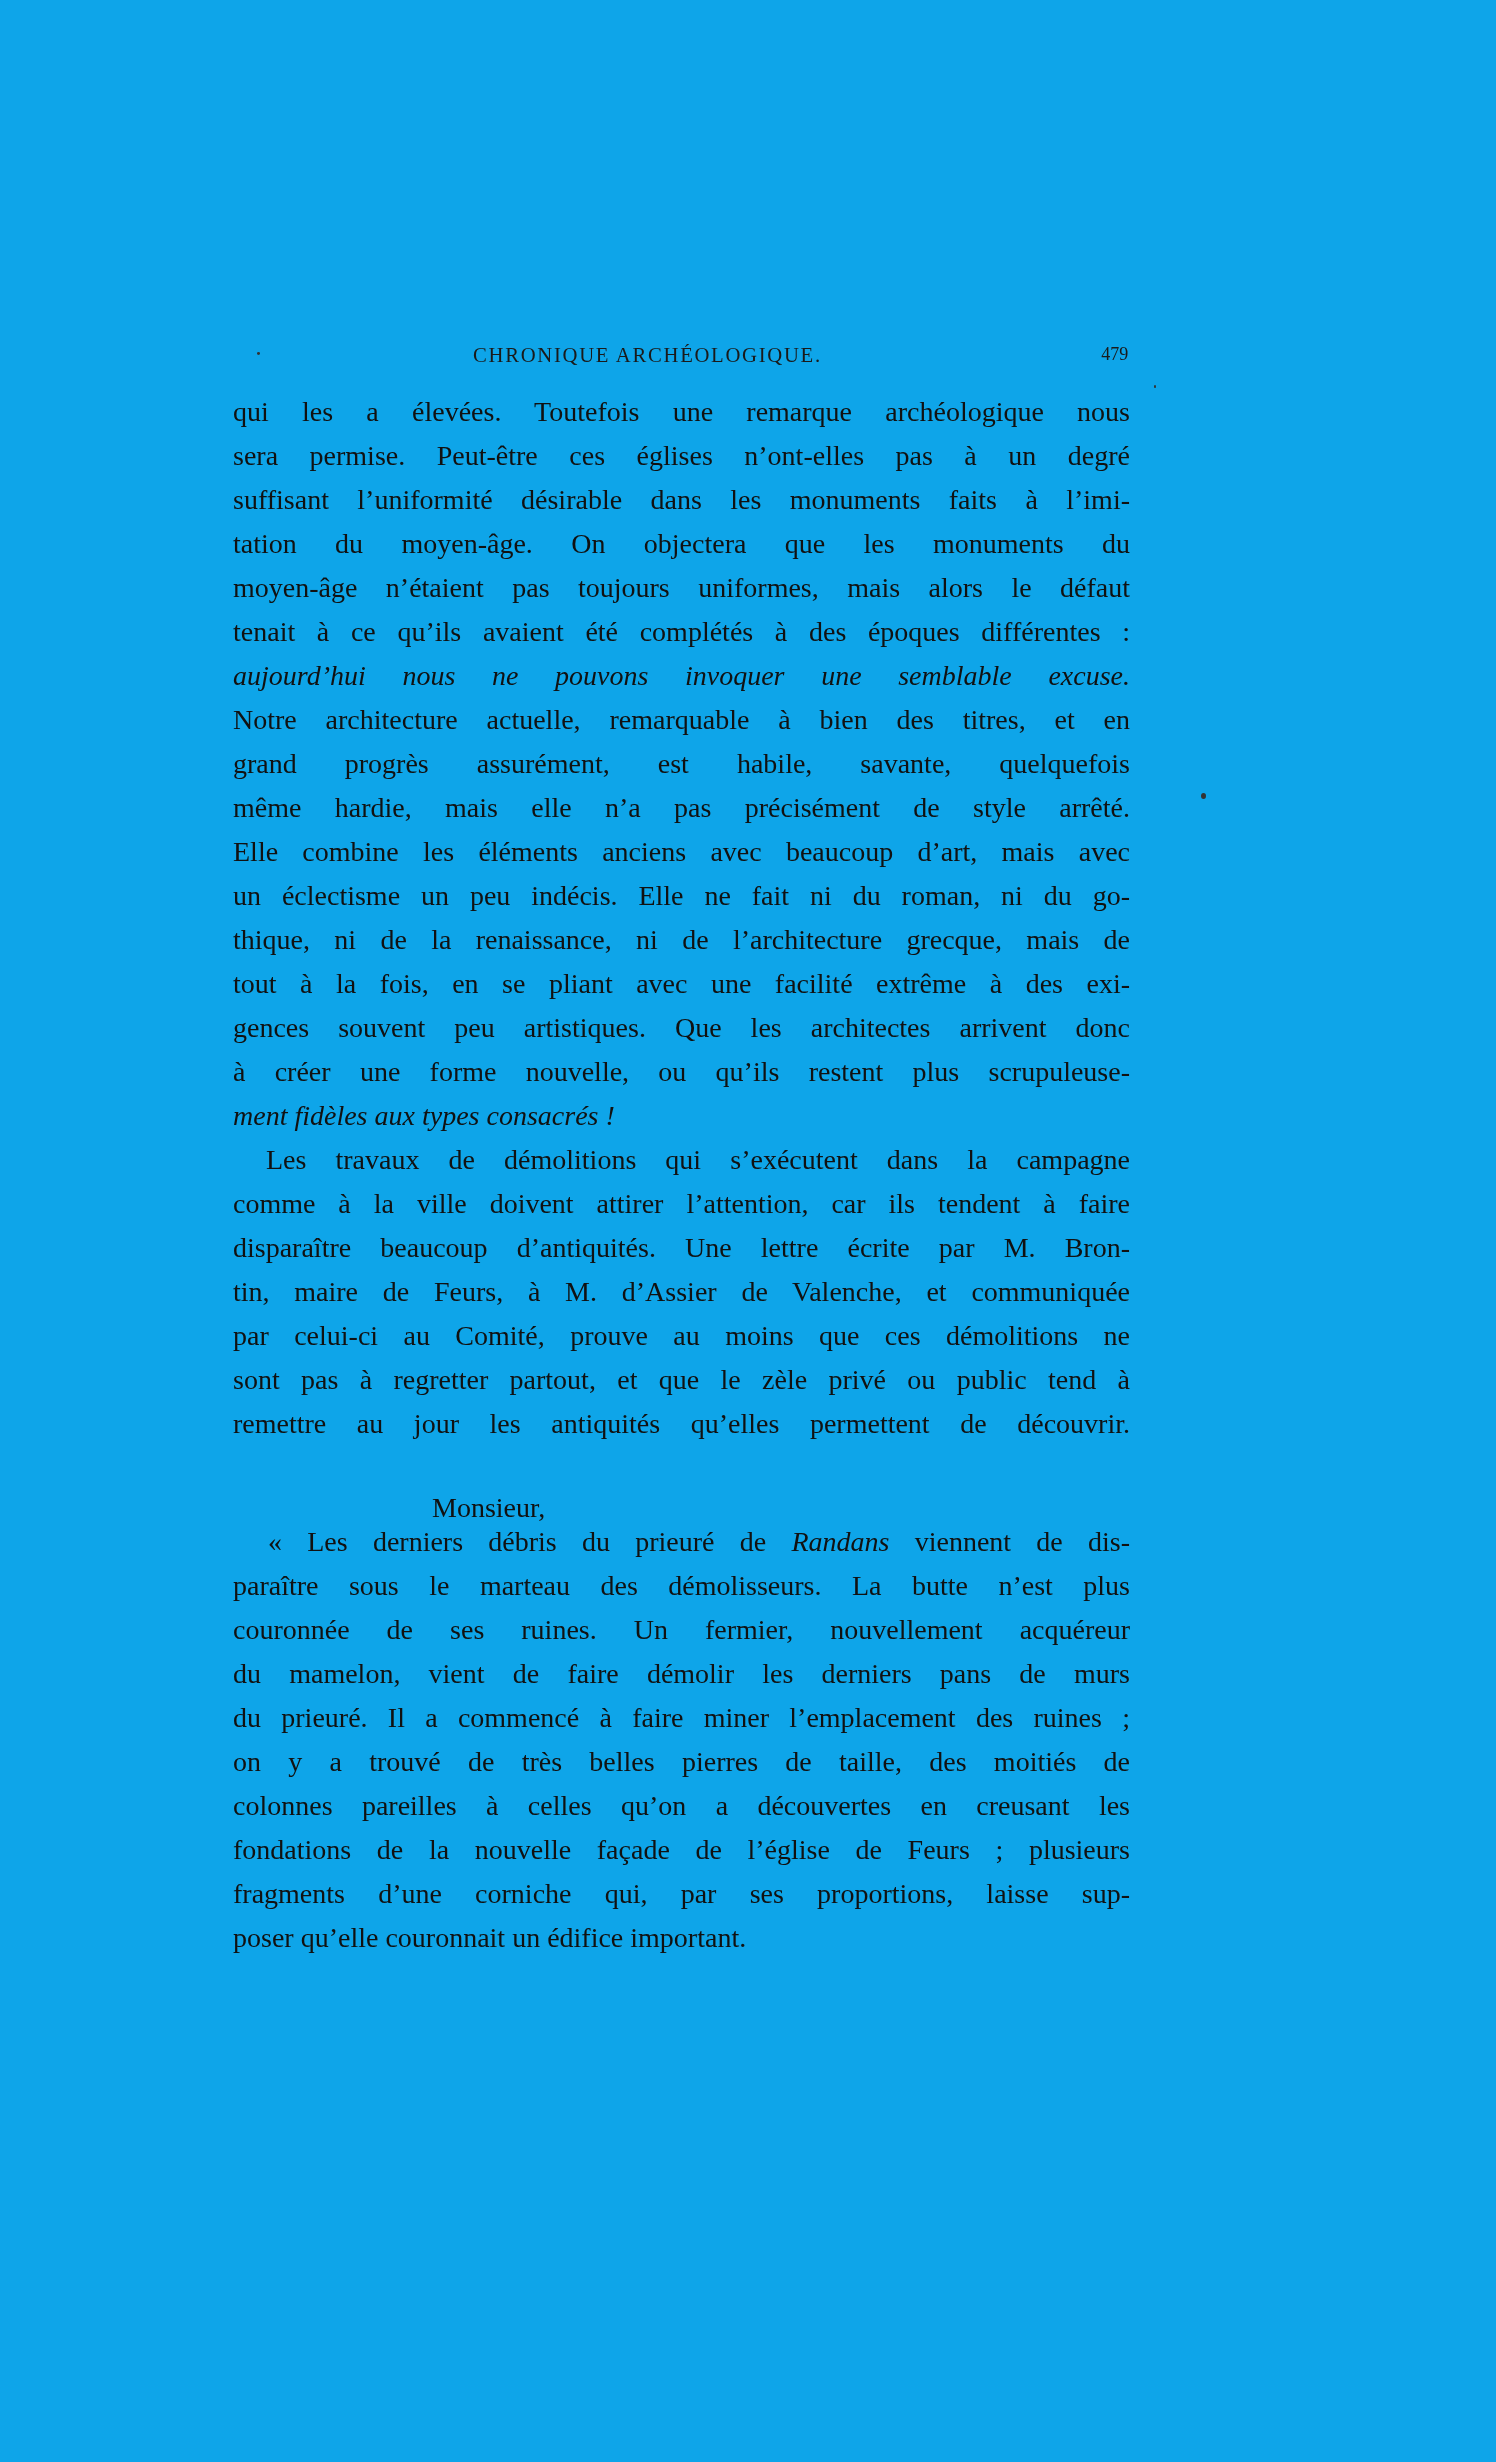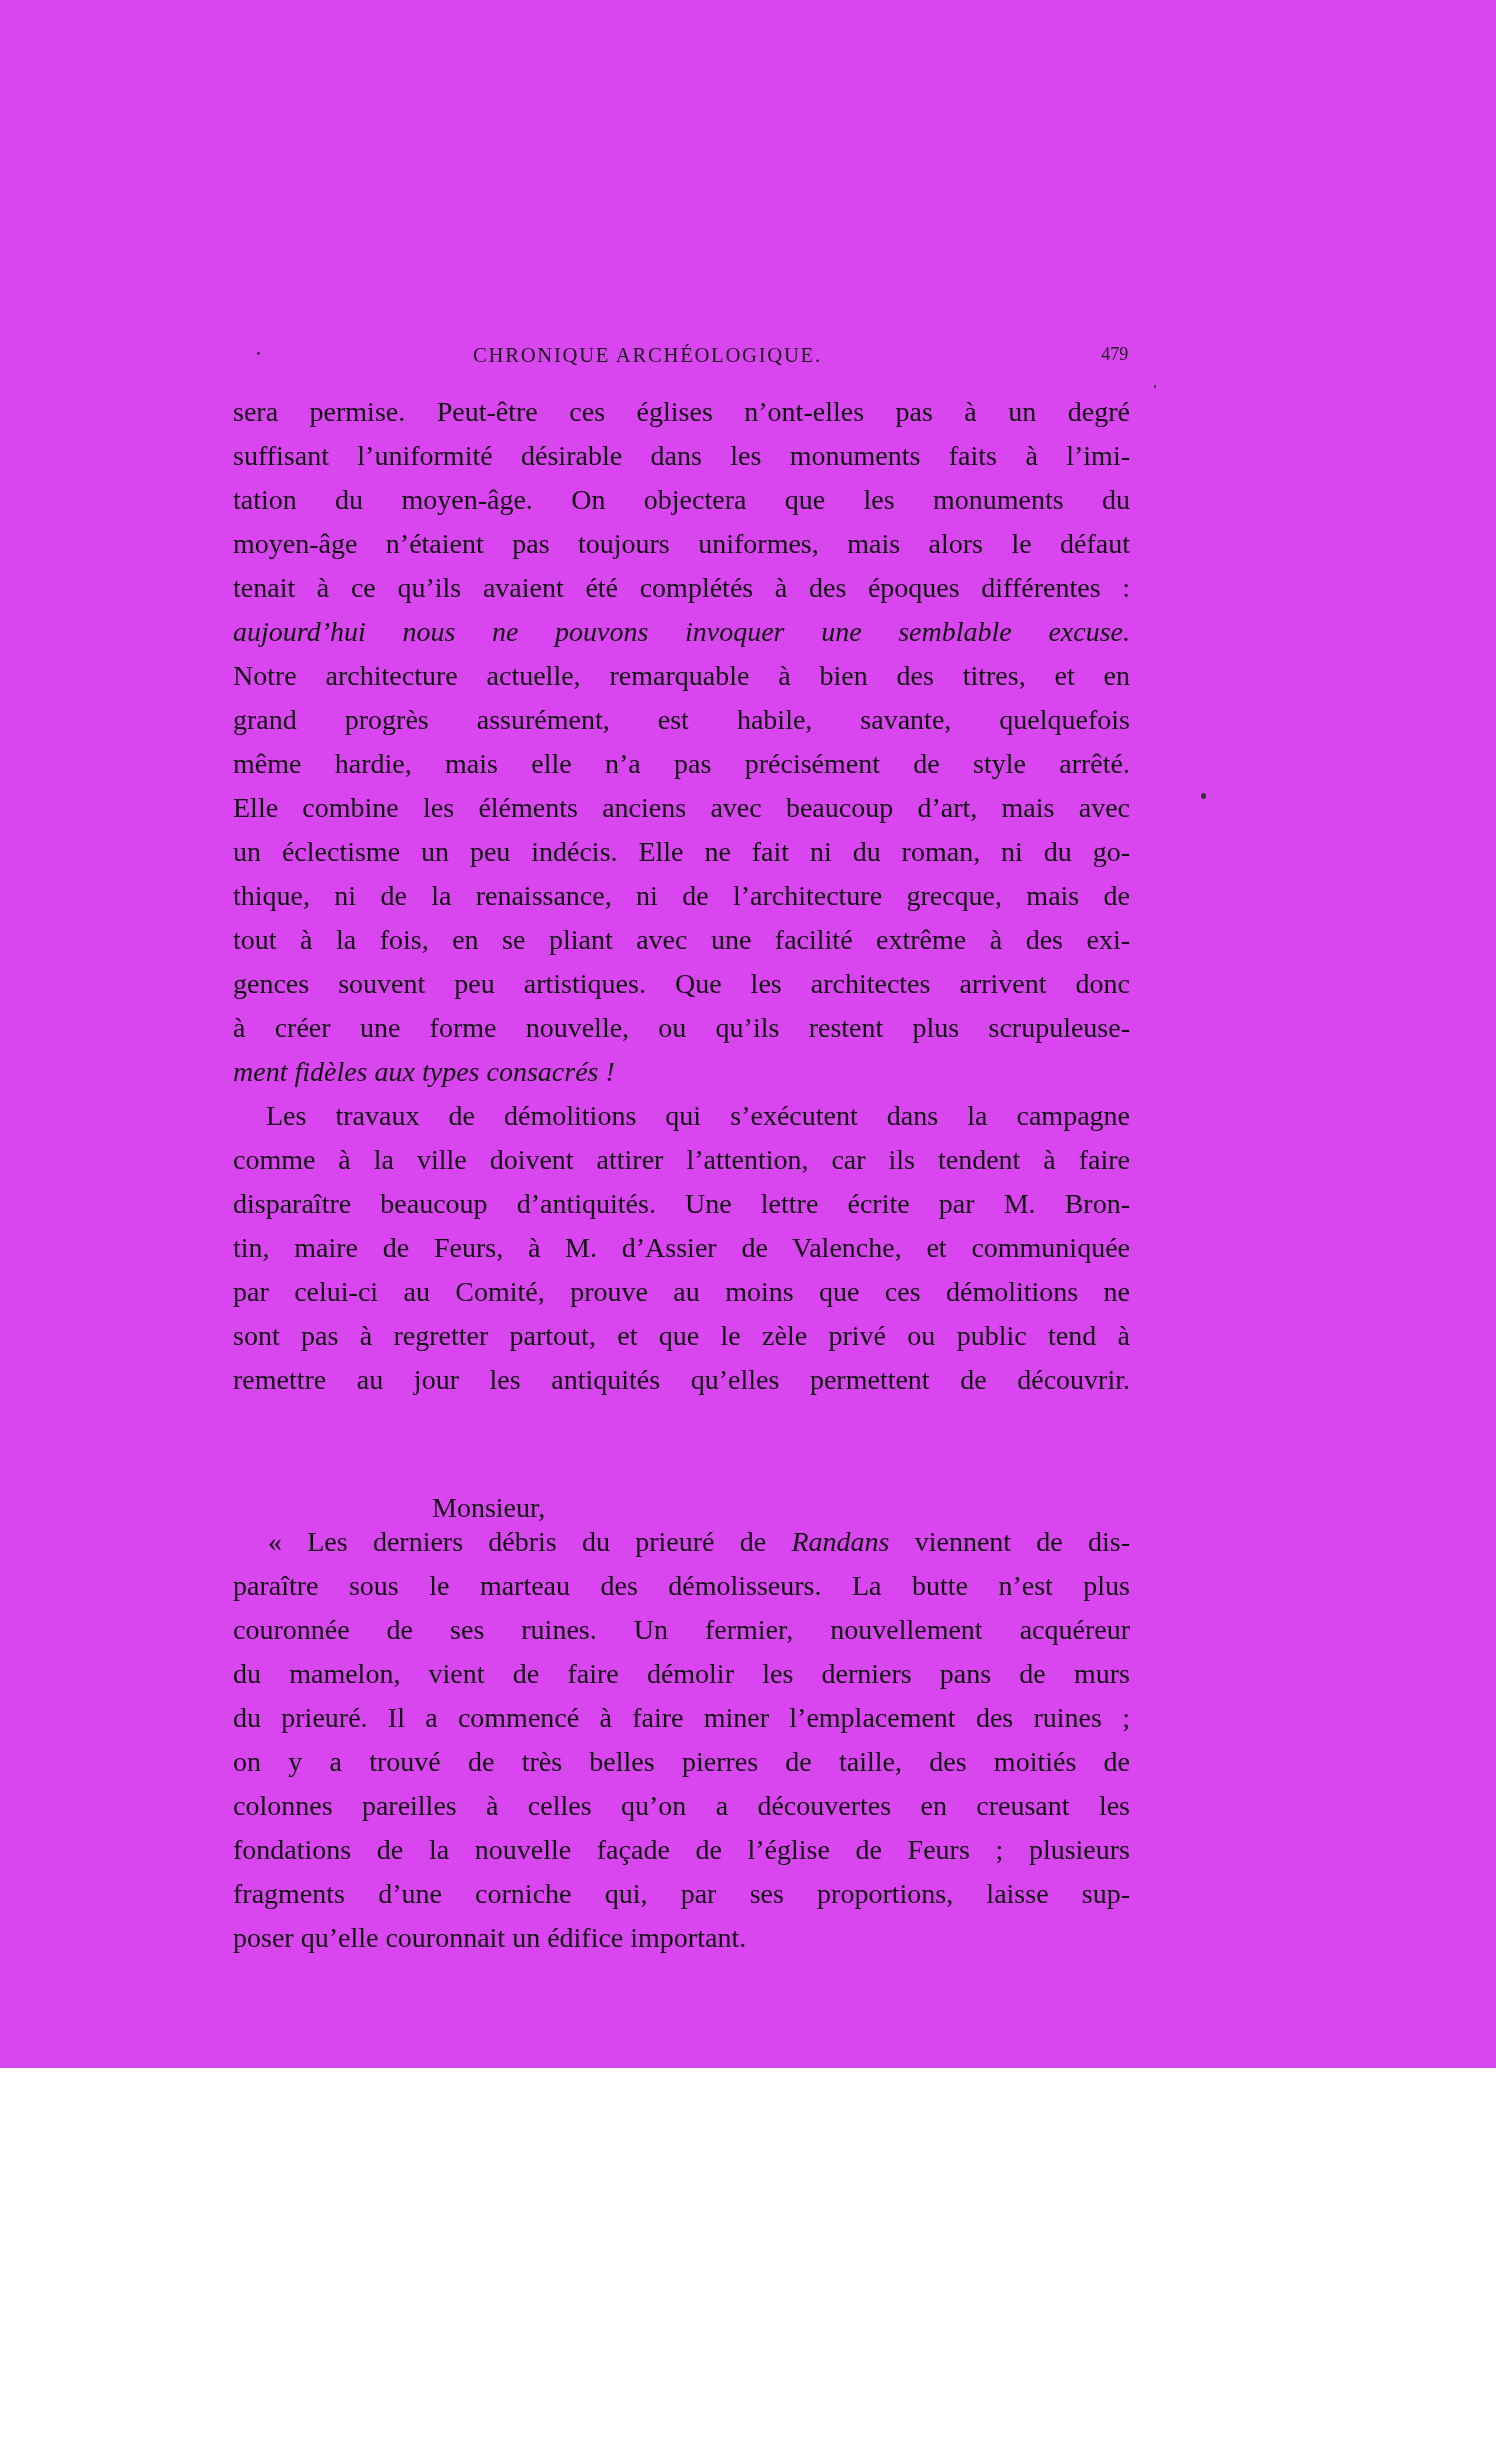--- a/index.html
+++ b/index.html
@@ -13,22 +13,22 @@
     position: relative;
     overflow: hidden;
     font-family: "Liberation Serif", "DejaVu Serif", serif;
     color: #111111;
   }
   .page {
     position: absolute;
     left: 0;
     top: 0;
     width: 1497px;
-    height: 2068px;
-    background: #d946ef;
+    height: 2462px;
+    background: #0ea5e9;
   }
   .running-head {
     position: absolute;
     left: 233px;
     top: 341px;
     width: 897px;
     height: 28px;
   }
   .running-title {
     position: absolute;
@@ -107,20 +107,23 @@
 
 <div class="page">
 
   <div class="running-head">
     <span class="running-title">Chronique archéologique.</span>
     <span class="page-number">479</span>
   </div>
 
   <div class="text-block block-1">
     <span class="line">
+        <span class="fit" style="white-space: normal; display: block;">qui les a élevées. Toutefois une remarque archéologique nous</span>
+      </span>
+    <span class="line">
         <span class="fit" style="white-space: normal; display: block;">sera permise. Peut-être ces églises n’ont-elles pas à un degré</span>
       </span>
     <span class="line">
         <span class="fit" style="white-space: normal; display: block;">suffisant l’uniformité désirable dans les monuments faits à l’imi-</span>
       </span>
     <span class="line">
         <span class="fit" style="white-space: normal; display: block;">tation du moyen-âge. On objectera que les monuments du</span>
       </span>
     <span class="line">
         <span class="fit" style="white-space: normal; display: block;">moyen-âge n’étaient pas toujours uniformes, mais alors le défaut</span>

